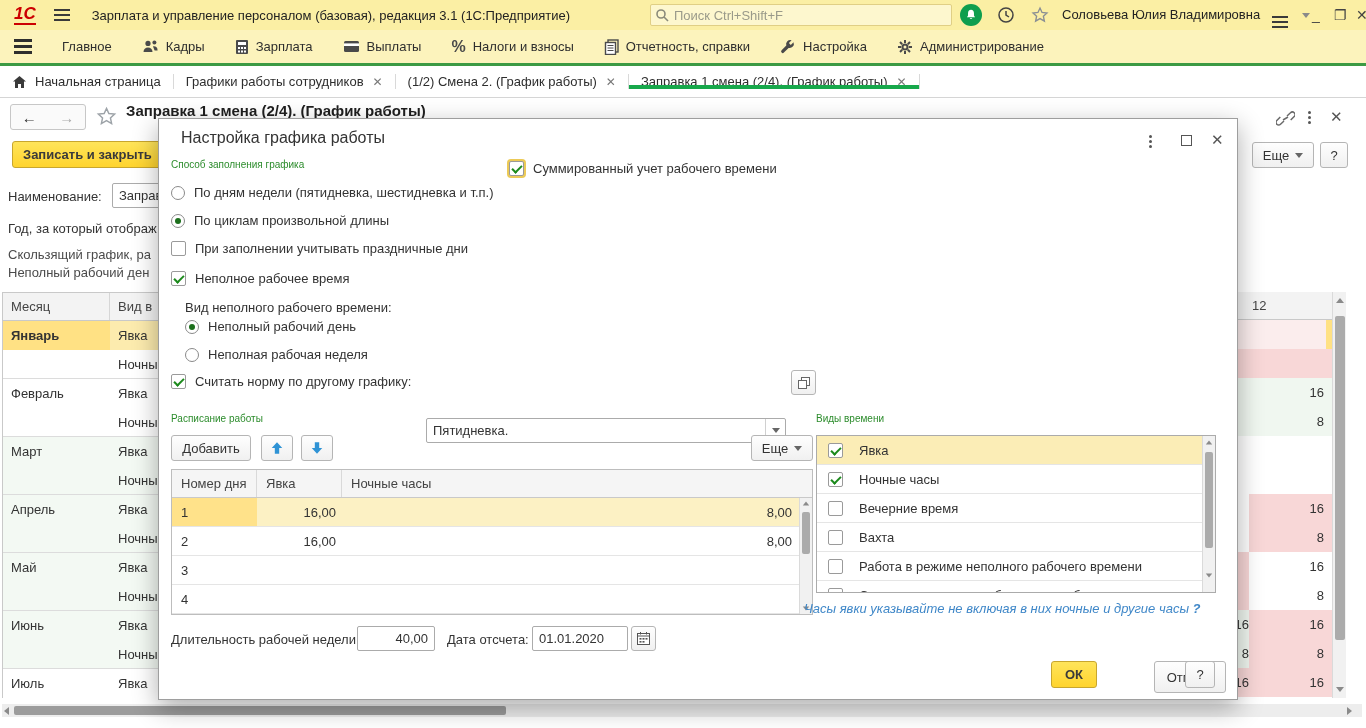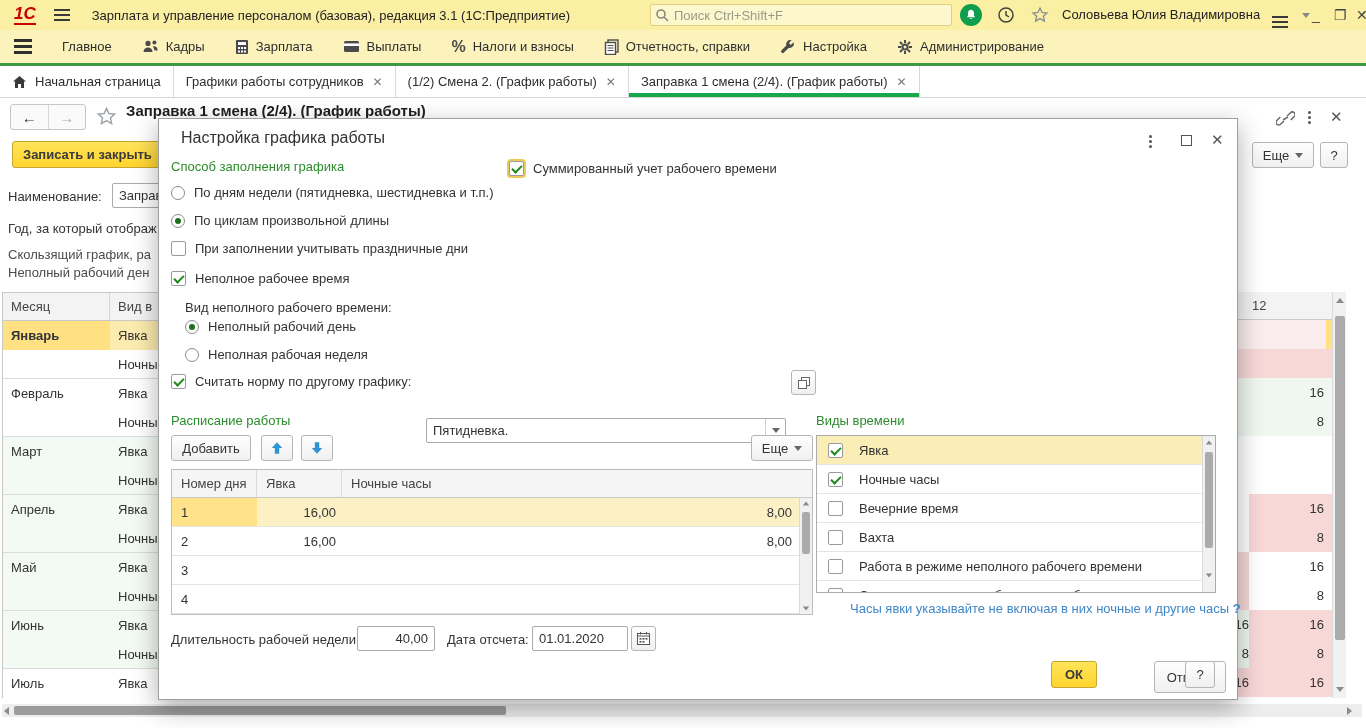--- a/index.html
+++ b/index.html
@@ -1,18 +1,18 @@
 <!DOCTYPE html>
 <html><head>
 <meta charset="utf-8">
 <style>
   *{margin:0;padding:0;box-sizing:border-box;font-family:"Liberation Sans",sans-serif;}
   html,body{width:1366px;height:728px;overflow:hidden;background:#fff;}
   #app{position:relative;width:1366px;height:728px;font-size:13px;color:#333;}
-  .abs{position:absolute;}
+  .abs{position:absolute;align-items:center;}
   .nowrap{white-space:nowrap;}
   .clip{overflow:hidden;}
   
   .titlebar{left:0;top:0;width:1366px;height:30px;background:#FBEFA4;display:flex;align-items:center;}
   .menubar{left:0;top:30px;width:1366px;height:33px;background:#FCF3BC;display:flex;align-items:center;}
   .greenline{left:0;top:63px;width:1366px;height:3px;background:#3C9A44;}
   .tabsbar{left:0;top:66px;width:1366px;height:32px;background:#fff;border-bottom:1px solid #D5D5D5;display:flex;}
   .logo1c{font-weight:bold;font-size:17px;color:#CC0000;border-bottom:2px solid #CC0000;margin-left:14px;font-style:italic;line-height:18px;}
   .hamb{display:inline-flex;flex-direction:column;gap:3px;margin-left:18px;}
   .hamb i{display:block;width:16px;height:2px;background:#3a3a3a;}
@@ -69,21 +69,21 @@
   .hthumb{position:absolute;left:12px;top:2px;width:492px;height:9px;background:#9C9C9C;border-radius:2px;}
   .tri{width:0;height:0;display:inline-block;}
   .tri.up{border-left:4px solid transparent;border-right:4px solid transparent;border-bottom:5px solid #8a8a8a;}
   .tri.dn{border-left:4px solid transparent;border-right:4px solid transparent;border-top:5px solid #8a8a8a;}
   .tri.lf{border-top:4px solid transparent;border-bottom:4px solid transparent;border-right:5px solid #8a8a8a;}
   .tri.rt{border-top:4px solid transparent;border-bottom:4px solid transparent;border-left:5px solid #8a8a8a;}
   
   .dialog{left:158px;top:118px;width:1080px;height:582px;background:#fff;border:1px solid #9E9E9E;box-shadow:0 8px 24px rgba(0,0,0,.32);z-index:10;}
   .dialog .abs{position:absolute;}
   .dtitle{left:22px;top:10px;font-size:16px;color:#333;}
-  .ghdr{font-size:13px;color:#2C8C2C;}
+  .ghdr{font-size:10px;color:#2C8C2C;}
   .chk{position:relative;width:15px;height:15px;border:1px solid #9a9a9a;background:#fff;border-radius:2px;display:inline-block;flex:none;}
   .chk.on::after{content:"";position:absolute;left:2px;top:3px;width:8px;height:4px;border-left:2px solid #1C8A1C;border-bottom:2px solid #1C8A1C;transform:rotate(-45deg);}
   .chk.focus{box-shadow:0 0 0 2px #ECCA57;}
   .rad{width:14px;height:14px;border:1px solid #8a8a8a;border-radius:50%;background:#fff;display:inline-block;position:relative;flex:none;}
   .rad.on::after{content:"";position:absolute;left:3px;top:3px;width:6px;height:6px;border-radius:50%;background:#1C6F1C;}
   .opt{display:flex;align-items:center;gap:9px;}
   .dots3{display:inline-flex;flex-direction:column;gap:2px;}
   .dots3 i{width:3px;height:3px;background:#555;border-radius:50%;}
   .sqr{width:11px;height:11px;border:1px solid #555;display:inline-block;}
   .xchar{font-size:15px;color:#555;}
@@ -629,21 +629,21 @@
       <div class="ttrow">
           <span class="chk"></span>
           <span class="nowrap">Сокращенное время обучающихся без отрыва от производства</span>
         </div>
       <div class="ttscroll">
         <span class="tri up" style="position:absolute;left:2px;top:4px;transform:scale(.8);"></span>
         <div style="position:absolute;left:2px;top:16px;width:8px;height:96px;background:#ABABAB;border-radius:2px;"></div>
         <span class="tri dn" style="position:absolute;left:2px;bottom:14px;transform:scale(.8);"></span>
       </div>
     </div>
-    <div class="abs hint nowrap" style="left:691px;top:482px;">
+    <div class="abs hint nowrap" style="left:645px;top:482px;font-style:italic;">
       <span>Часы явки указывайте не включая в них ночные и другие часы</span>&nbsp;<b>?</b>
     </div>
 
     <div class="abs btn btn-y" style="left:892px;top:542px;width:46px;height:27px;">
         <span>ОК</span>
       </div>
     <div class="abs btn" style="left:995px;top:542px;width:72px;height:32px;">
         <span>Отмена</span>
       </div>
     <div class="abs btn" style="left:1026px;top:542px;width:30px;height:27px;">

